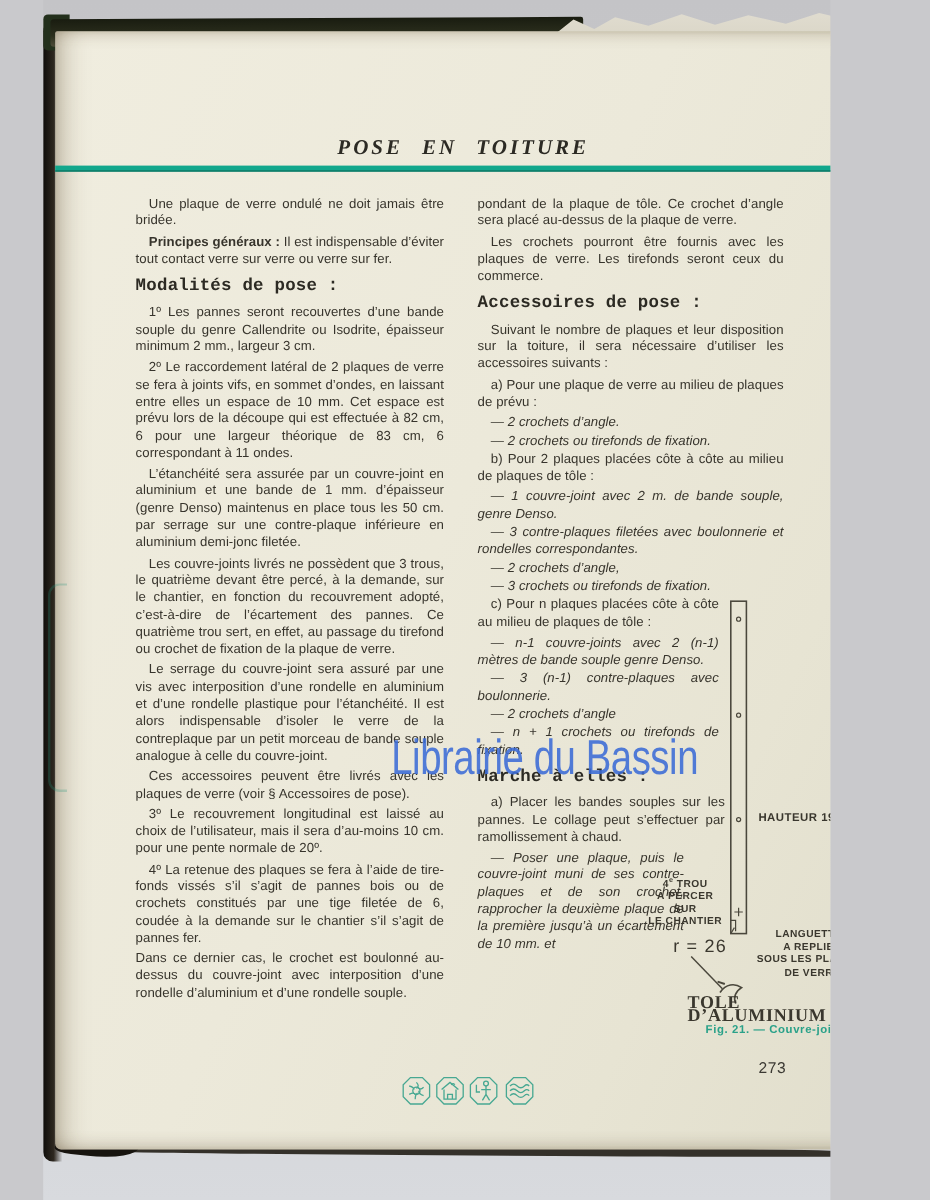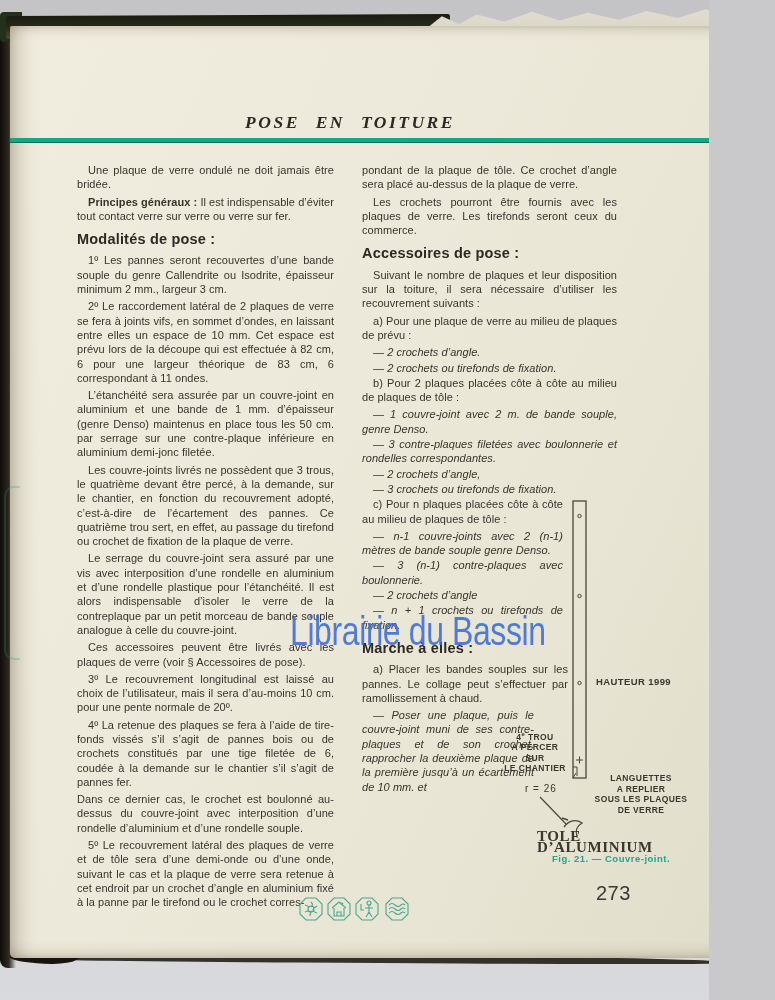--- a/index.html
+++ b/index.html
@@ -1,18 +1,18 @@
 <!DOCTYPE html>
 <html><head>
 <meta charset="utf-8">
 <style>
   html,body{margin:0;padding:0;}
   body{width:775px;height:1000px;overflow:hidden;background:#c9c9cc;font-family:"Liberation Sans",sans-serif;}
-  .stage{position:relative;width:709px;height:1000px;overflow:hidden;
-    background:linear-gradient(180deg,#c4c4c7 0%,#c9c9cc 35%,#cfd0d4 70%,#d8dade 100%);}
+  .stage{position:relative;width:656px;height:1000px;overflow:hidden;
+    background:linear-gradient(180deg,#c4c4c7 0%,#c9c9cc 35%,#cfd0d4 70%,#d8dade 100%);margin-left:36px;}
 
   
   .spine-shadow{position:absolute;left:0;top:18px;width:16px;height:950px;
     background:linear-gradient(90deg,#0f0d0a 0%,#2e2820 55%,rgba(70,60,45,0) 100%);
     border-radius:8px 0 0 8px;}
   .cover-top-band{position:absolute;left:6px;top:15px;width:444px;height:23px;
     background:linear-gradient(180deg,#191c10 0%,#2b2e1d 60%,#4d4c38 100%);
     border-radius:3px 2px 2px 3px;transform:rotate(-0.25deg);}
   .cover-corner{position:absolute;left:0;top:12px;width:22px;height:30px;background:#23301c;border-radius:4px 0 0 4px;}
   .jacket-top{position:absolute;left:428px;top:3px;width:347px;height:44px;background:linear-gradient(180deg,#e2ded2,#d6d2c2);
@@ -47,40 +47,40 @@
   .title-rule{position:absolute;left:0px;top:112px;width:717px;height:4px;background:#12a78c;
     border-bottom:1px solid #0b6d5c;}
 
   
   .col{position:absolute;top:137px;color:#37342c;font-size:11px;line-height:14.3px;text-align:justify;letter-spacing:.05px;}
   .left-col{left:67px;width:257px;}
   .right-col{left:352px;width:255px;}
   .col p{margin:0 0 3px 0;text-indent:11px;}
   .col p.cont{text-indent:0;}
   .col p.item{margin:0 0 1px 0;font-style:italic;}
-  .col h3{font-size:14.5px;font-weight:700;color:#2c2a23;margin:9px 0 7px 0;letter-spacing:.2px;text-indent:0;text-align:left;}
+  .col h3{font-size:14.5px;font-weight:700;color:#2c2a23;margin:9px 0 7px 0;letter-spacing:.2px;text-indent:0;text-align:left;font-family:Liberation Mono, monospace;}
   .w201{width:201px;}
   .w206{width:206px;}
   .w172{width:172px;}
   .bold{font-weight:700;}
 
   
   .fig-svg{position:absolute;left:470px;top:465px;}
   .fig-label{position:absolute;color:#3a372e;font-weight:700;font-size:8.5px;line-height:10.5px;letter-spacing:.4px;text-align:center;}
   .lbl-trou{left:478px;top:703px;width:94px;}
-  .lbl-r{left:515px;top:758px;width:50px;font-weight:400;font-size:10px;letter-spacing:1px;text-align:left;}
+  .lbl-r{left:515px;top:758px;width:50px;font-weight:400;font-size:15px;letter-spacing:1px;text-align:left;}
   .lbl-hauteur{left:586px;top:651px;width:100px;text-align:left;font-size:9.5px;}
   .lbl-languettes{left:572px;top:747px;width:118px;}
   .lbl-tole{left:527px;top:805px;width:130px;text-align:left;font-size:15px;letter-spacing:.6px;font-family:Liberation Serif, serif;}
   .fig-caption{position:absolute;left:542px;top:827px;width:140px;color:#2aa189;font-weight:700;font-size:9.5px;letter-spacing:.5px;}
   .sup{vertical-align:super;font-size:6px;}
 
   
   .stamps{position:absolute;left:288px;top:869px;}
-  .page-number{position:absolute;left:586px;top:856px;font-size:20px;color:#3b3933;letter-spacing:.5px;}
+  .page-number{position:absolute;left:586px;top:856px;font-size:13px;color:#3b3933;letter-spacing:.5px;}
 
   
   .watermark{position:absolute;left:280px;top:582px;font-size:41px;font-weight:400;color:#3c6cd7;
     opacity:.88;white-space:nowrap;transform:scaleX(.78);transform-origin:left center;letter-spacing:-.5px;}
 </style>
 </head>
 <body>
 
 <div class="stage">
 
@@ -105,28 +105,27 @@
       <h3>Modalités de pose :</h3>
       <p>1º Les pannes seront recouvertes d’une bande souple du genre Callendrite ou Isodrite, épaisseur minimum 2 mm., largeur 3 cm.</p>
       <p>2º Le raccordement latéral de 2 plaques de verre se fera à joints vifs, en sommet d’ondes, en laissant entre elles un espace de 10 mm. Cet espace est prévu lors de la découpe qui est effectuée à 82 cm, 6 pour une largeur théorique de 83 cm, 6 correspondant à 11 ondes.</p>
       <p>L’étanchéité sera assurée par un couvre-joint en aluminium et une bande de 1 mm. d’épaisseur (genre Denso) maintenus en place tous les 50 cm. par serrage sur une contre-plaque inférieure en aluminium demi-jonc filetée.</p>
       <p>Les couvre-joints livrés ne possèdent que 3 trous, le quatrième devant être percé, à la demande, sur le chantier, en fonction du recouvrement adopté, c’est-à-dire de l’écartement des pannes. Ce quatrième trou sert, en effet, au passage du tirefond ou crochet de fixation de la plaque de verre.</p>
       <p>Le serrage du couvre-joint sera assuré par une vis avec interposition d’une rondelle en aluminium et d’une rondelle plastique pour l’étanchéité. Il est alors indispensable d’isoler le verre de la contreplaque par un petit morceau de bande souple analogue à celle du couvre-joint.</p>
       <p>Ces accessoires peuvent être livrés avec les plaques de verre (voir § Accessoires de pose).</p>
       <p>3º Le recouvrement longitudinal est laissé au choix de l’utilisateur, mais il sera d’au-moins 10 cm. pour une pente normale de 20º.</p>
       <p>4º La retenue des plaques se fera à l’aide de tire-fonds vissés s’il s’agit de pannes bois ou de crochets constitués par une tige filetée de 6, coudée à la demande sur le chantier s’il s’agit de pannes fer.</p>
       <p class="cont">Dans ce dernier cas, le crochet est boulonné au-dessus du couvre-joint avec interposition d’une rondelle d’aluminium et d’une rondelle souple.</p>
-      <p>5º Le recouvrement latéral des plaques de verre et de tôle sera d’une demi-onde ou d’une onde, suivant le cas et la plaque de verre sera retenue à cet endroit par un crochet d’angle en aluminium fixé à la panne par le tirefond ou le crochet corres-</p>
     </div>
 
     <div class="col right-col">
       <p class="cont">pondant de la plaque de tôle. Ce crochet d’angle sera placé au-dessus de la plaque de verre.</p>
       <p>Les crochets pourront être fournis avec les plaques de verre. Les tirefonds seront ceux du commerce.</p>
       <h3>Accessoires de pose :</h3>
-      <p>Suivant le nombre de plaques et leur disposition sur la toiture, il sera nécessaire d’utiliser les recouvrement suivants :</p>
+      <p>Suivant le nombre de plaques et leur disposition sur la toiture, il sera nécessaire d’utiliser les accessoires suivants :</p>
       <p>a) Pour une plaque de verre au milieu de plaques de prévu :</p>
       <p class="item">— 2 crochets d’angle.</p>
       <p class="item">— 2 crochets ou tirefonds de fixation.</p>
       <p>b) Pour 2 plaques placées côte à côte au milieu de plaques de tôle :</p>
       <p class="item">— 1 couvre-joint avec 2 m. de bande souple, genre Denso.</p>
       <p class="item">— 3 contre-plaques filetées avec boulonnerie et rondelles correspondantes.</p>
       <p class="item">— 2 crochets d’angle,</p>
       <p class="item w201">— 3 crochets ou tirefonds de fixation.</p>
       <p class="w201">c) Pour n plaques placées côte à côte au milieu de plaques de tôle :</p>
       <p class="item w201">— n-1 couvre-joints avec 2 (n-1) mètres de bande souple genre Denso.</p>

